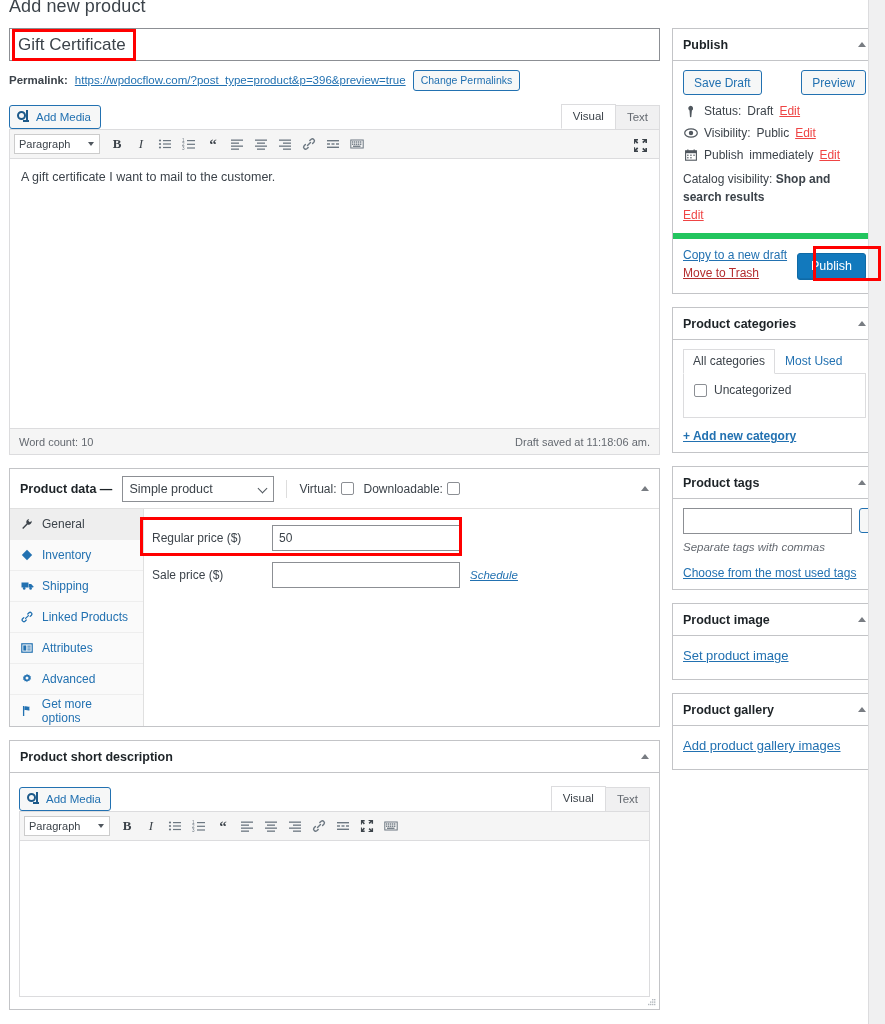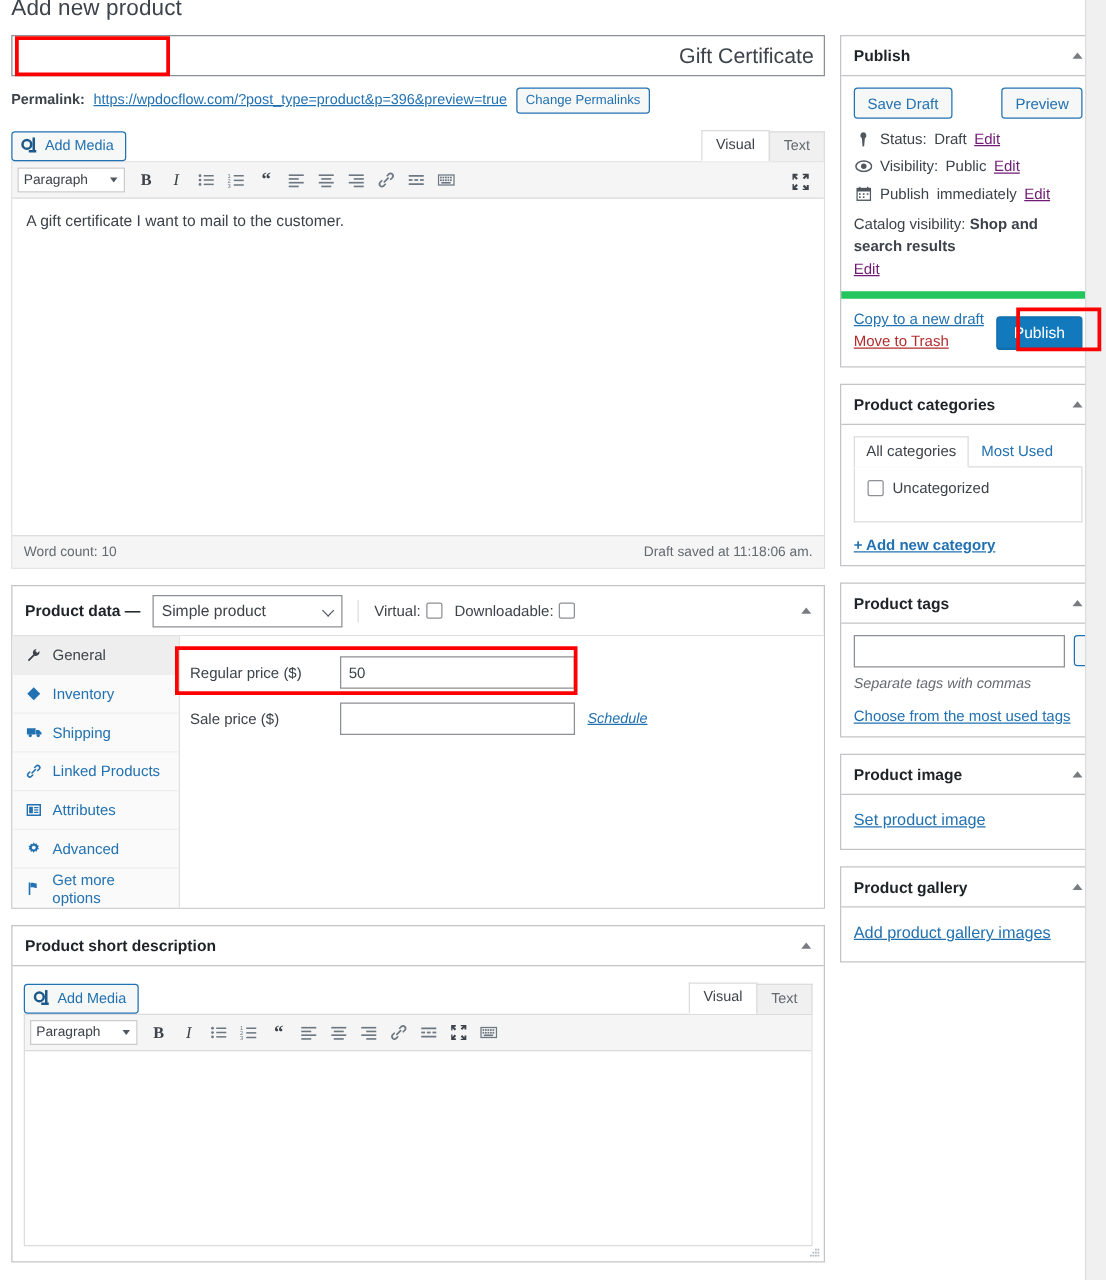--- a/index.html
+++ b/index.html
@@ -29,21 +29,20 @@
 
   
   .title-wrap { position: relative; }
   .title-input {
     width: 651px; height: 33px;
     border: 1px solid #8c8f94; background: #fff;
     font-family: "Liberation Sans", sans-serif;
     font-size: 17px; color: #3c434a;
     padding: 3px 8px; border-radius: 0;
     outline: none;
-    text-align: right;
   }
   .hl-red {
     position: absolute; border: 3px solid #f00; pointer-events: none; z-index: 5;
   }
   #hl-title { left: 3px; top: 1px; width: 124px; height: 32px; }
 
   .permalink-row {
     margin-top: 8px; display: flex; align-items: center; gap: 7px;
     font-size: 11.5px; color: #3c434a; height: 22px;
   }
@@ -188,21 +187,21 @@
 
   .pub-top { display: flex; justify-content: space-between; margin-bottom: 9px; }
   .btn-sec {
     border: 1px solid #2271b1; color: #2271b1; background: #f6f7f7;
     border-radius: 3px; height: 25px; padding: 0 10px; font-size: 12px;
     cursor: pointer; font-family: "Liberation Sans", sans-serif;
   }
   .pub-line { display: flex; align-items: center; gap: 6px; margin-bottom: 8px; font-size: 12px; color: #3c434a; }
   .pub-line .ico { width: 15px; display: inline-flex; justify-content: center; color: #646970; }
   .pub-line b { font-weight: 400; }
-  .pub-line a, .inline-link { color: #701a75; text-decoration: underline; cursor: pointer; }
+  .pub-line a, .inline-link { color: #ef4444; text-decoration: underline; cursor: pointer; }
   .catvis { font-size: 12px; color: #3c434a; line-height: 18px; margin-bottom: 2px; }
   .pub-actions {
     border-top: 6px solid #22c55e; margin: 9px -10px 0; padding: 9px 10px 0;
     display: flex; align-items: center; justify-content: space-between; position: relative;
     min-height: 46px;
   }
   .pub-links a { display: block; font-size: 12px; color: #b32d2e; text-decoration: underline; margin-bottom: 4px; cursor: pointer; }
   .pub-links a.copy { color: #2271b1; }
   .btn-publish {
     background: #1279bd; border: 1px solid #0f6aa6; color: #fff; border-radius: 3px;

